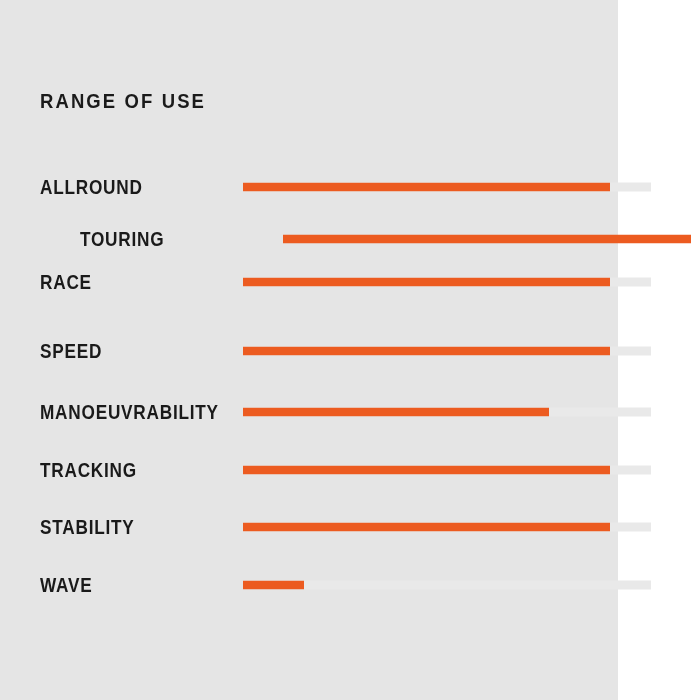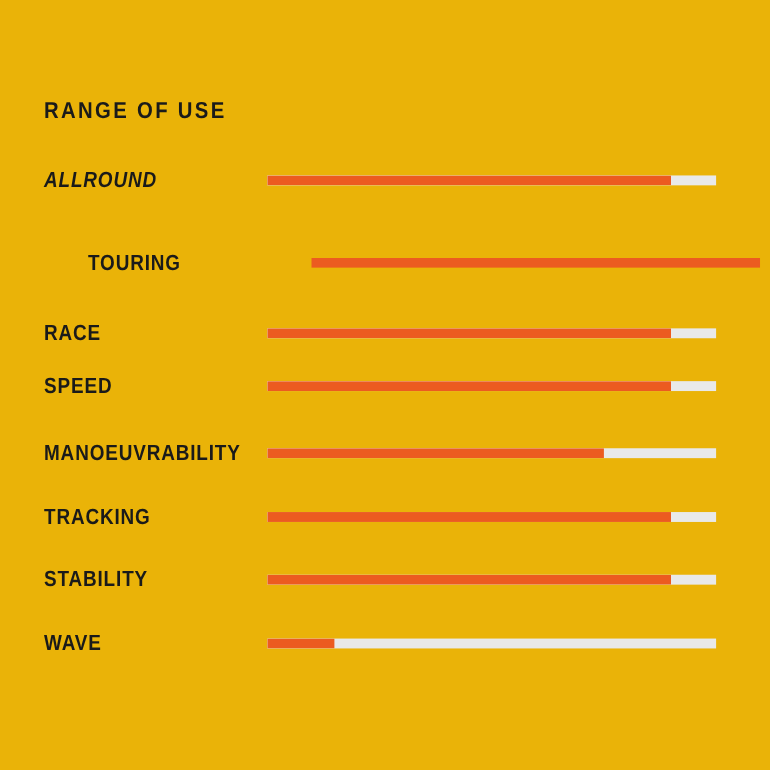--- a/index.html
+++ b/index.html
@@ -10,23 +10,23 @@
   body {
     width: 700px;
     height: 700px;
     background: #ffffff;
     font-family: "Liberation Sans", "DejaVu Sans", sans-serif;
     overflow: hidden;
   }
 
   #spec-panel {
     position: relative;
-    width: 700px;
+    width: 618px;
     height: 700px;
-    background: #eab308;
+    background: #e5e5e5;
     box-sizing: border-box;
   }
 
   #panel-title {
     position: absolute;
     left: 40px;
     top: 88px;
     font-size: 21px;
     font-weight: 700;
     color: #1a1a1a;
@@ -87,33 +87,33 @@
   }
 </style>
 </head>
 <body>
 
 <div id="spec-panel">
 
   <div id="panel-title">RANGE OF USE</div>
 
   <div id="rows-area">
-      <div class="spec-row" style="top: 149px; font-style: italic;">
+      <div class="spec-row" style="top: 172px;">
         <div class="row-label">ALLROUND</div>
         <div class="row-meter" style="background: rgb(233, 233, 233);">
           <div class="row-meter-fill" style="width: 90%; background: rgb(236, 91, 32);"></div>
         </div>
       </div>
       <div class="spec-row" style="top: 223.7px; margin-left: 40px;">
         <div class="row-label">TOURING</div>
         <div class="row-meter" style="background: rgb(233, 233, 233);">
           <div class="row-meter-fill" style="width: 100%; background: rgb(236, 91, 32);"></div>
         </div>
       </div>
-      <div class="spec-row" style="top: 288px;">
+      <div class="spec-row" style="top: 267px;">
         <div class="row-label">RACE</div>
         <div class="row-meter" style="background: rgb(233, 233, 233);">
           <div class="row-meter-fill" style="width: 90%; background: rgb(236, 91, 32);"></div>
         </div>
       </div>
       <div class="spec-row" style="top: 336px;">
         <div class="row-label">SPEED</div>
         <div class="row-meter" style="background: rgb(233, 233, 233);">
           <div class="row-meter-fill" style="width: 90%; background: rgb(236, 91, 32);"></div>
         </div>

